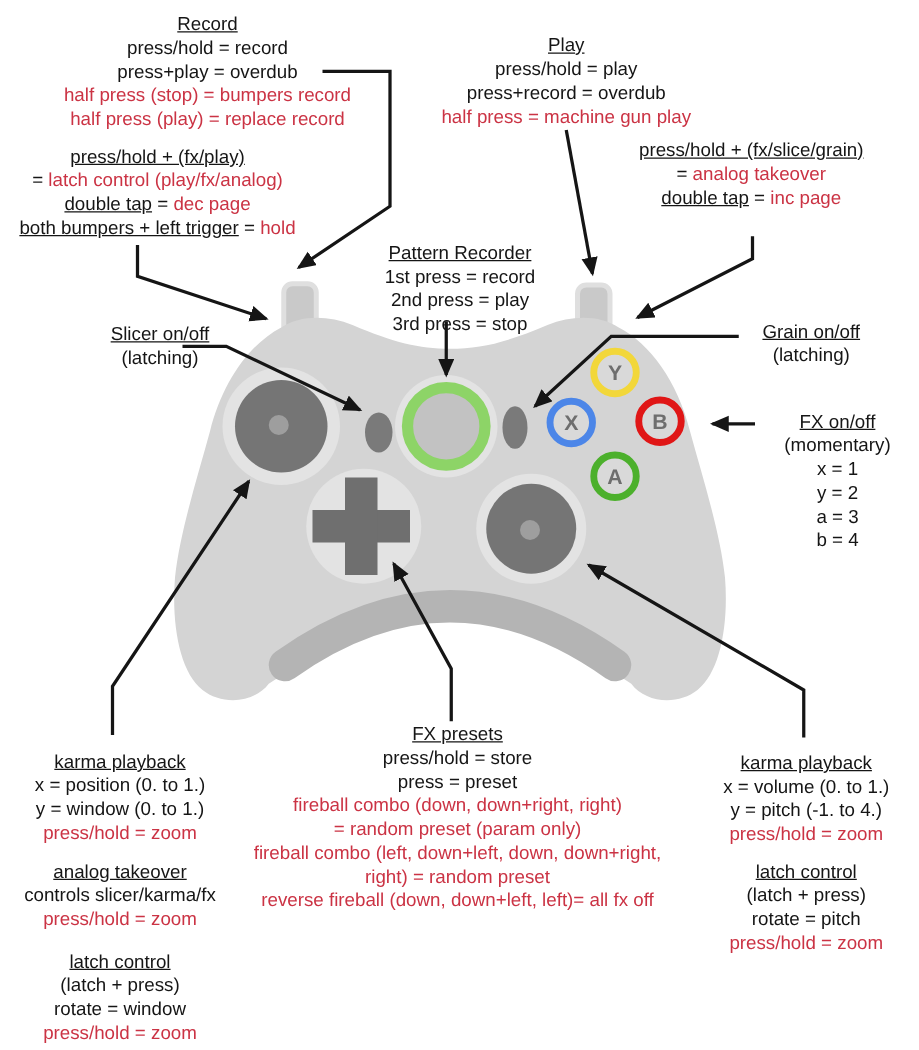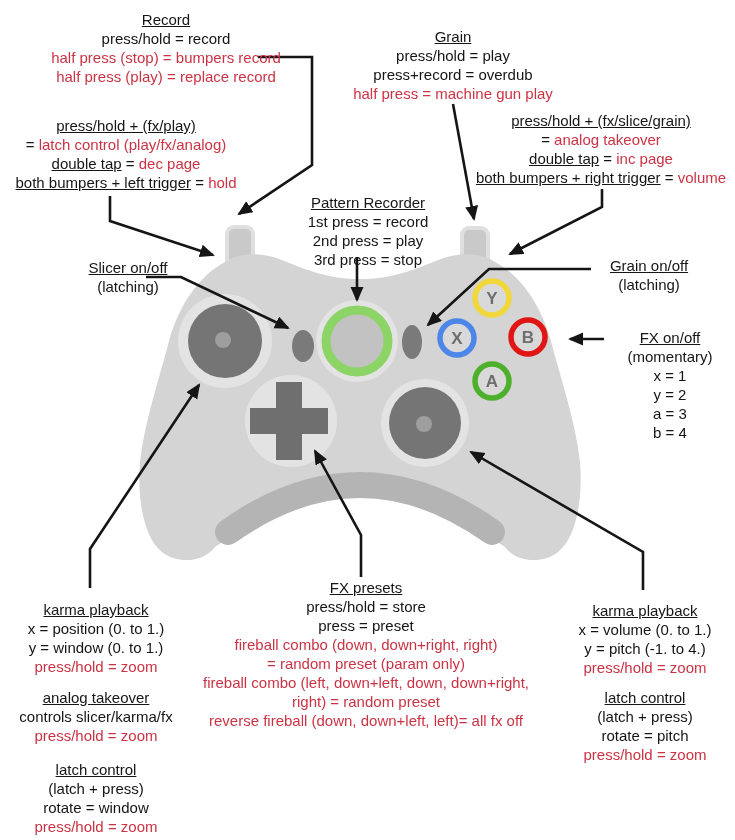--- a/index.html
+++ b/index.html
@@ -92,40 +92,40 @@
       <path d="M604,339 L570,339"></path>
       <path d="M90,588 L90,549 L199,385"></path>
       <path d="M361,577 L361,535 L315,451"></path>
       <path d="M643,590 L643,552 L471,452"></path>
     </g>
   </svg>
 
   <div class="ann" style="left:166px;top:10px;">
       <div class="line"><span class="u">Record</span></div>
       <div class="line"><span>press/hold = record</span></div>
+      <div class="line"><span>press+play = overdub</span></div>
       <div class="line"><span class="red">half press (stop) = bumpers record</span></div>
       <div class="line"><span class="red">half press (play) = replace record</span></div>
     </div>
   <div class="ann" style="left:453px;top:27px;">
-      <div class="line"><span class="u">Grain</span></div>
+      <div class="line"><span class="u">Play</span></div>
       <div class="line"><span>press/hold = play</span></div>
       <div class="line"><span>press+record = overdub</span></div>
       <div class="line"><span class="red">half press = machine gun play</span></div>
     </div>
   <div class="ann" style="left:126px;top:116px;">
       <div class="line"><span class="u">press/hold + (fx/play)</span></div>
       <div class="line"><span>= </span><span class="red">latch control (play/fx/analog)</span></div>
       <div class="line"><span class="u">double tap</span><span> = </span><span class="red">dec page</span></div>
       <div class="line"><span class="u">both bumpers + left trigger</span><span> = </span><span class="red">hold</span></div>
     </div>
   <div class="ann" style="left:601px;top:111px;">
       <div class="line"><span class="u">press/hold + (fx/slice/grain)</span></div>
       <div class="line"><span>= </span><span class="red">analog takeover</span></div>
       <div class="line"><span class="u">double tap</span><span> = </span><span class="red">inc page</span></div>
-      <div class="line"><span class="u">both bumpers + right trigger</span><span> = </span><span class="red">volume</span></div>
     </div>
   <div class="ann" style="left:368px;top:193px;">
       <div class="line"><span class="u">Pattern Recorder</span></div>
       <div class="line"><span>1st press = record</span></div>
       <div class="line"><span>2nd press = play</span></div>
       <div class="line"><span>3rd press = stop</span></div>
     </div>
   <div class="ann" style="left:90px;top:258px;margin-left:38px;">
       <div class="line"><span class="u">Slicer on/off</span></div>
       <div class="line"><span>(latching)</span></div>

